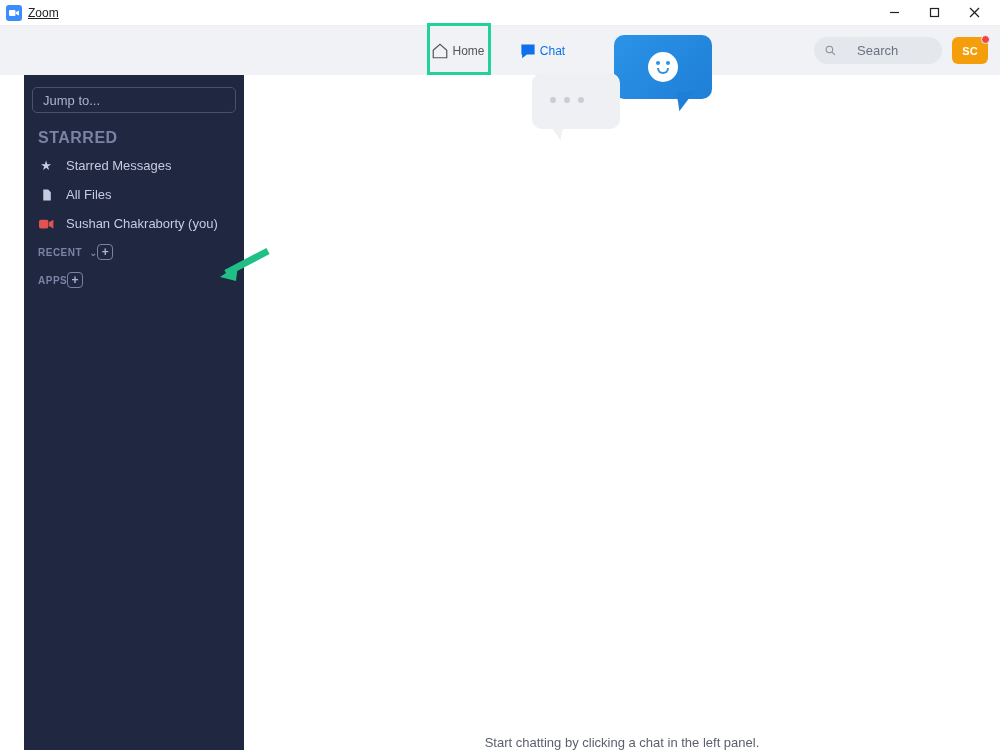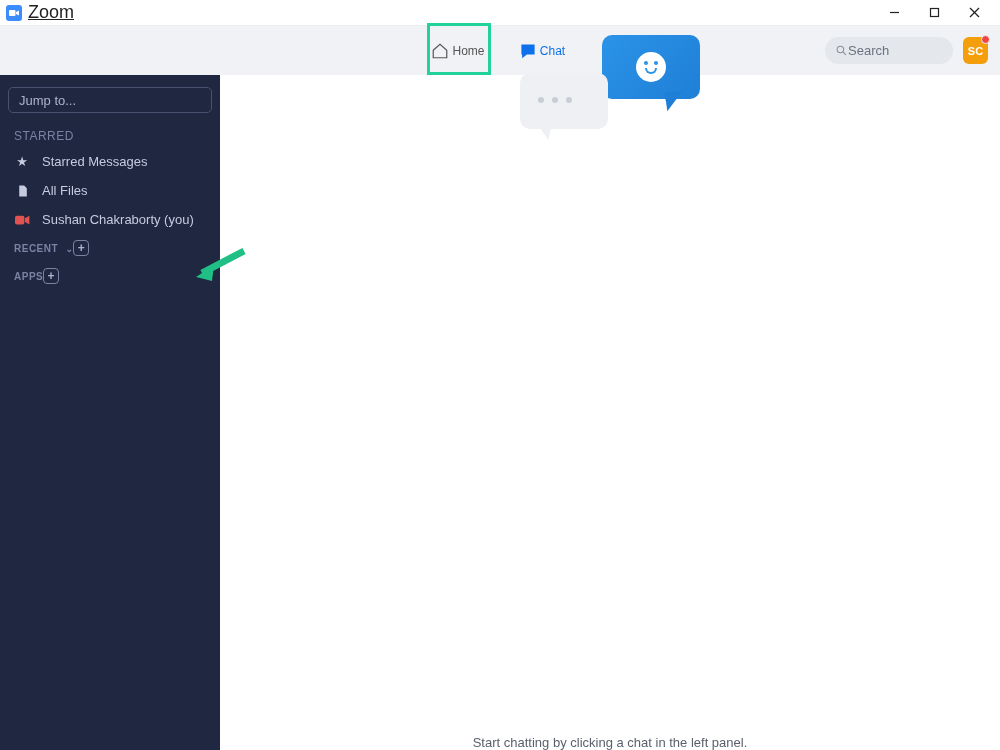--- a/index.html
+++ b/index.html
@@ -2,47 +2,47 @@
 <html><head>
 <meta charset="utf-8">
 <style>
   * { box-sizing: border-box; margin: 0; padding: 0; font-family: -apple-system, BlinkMacSystemFont, "Segoe UI", Arial, sans-serif; }
   html, body { width: 1000px; height: 750px; overflow: hidden; background: #fff; }
 
   
   .titlebar { height: 26px; background: #fff; display: flex; align-items: center; padding: 0 6px; border-bottom: 1px solid #eee; }
   .titlebar .logo { width: 16px; height: 16px; background: #3a8cff; border-radius: 3px; display:flex; align-items:center; justify-content:center; margin-right:6px;}
   .titlebar .logo svg { width:10px; height:10px; fill:#fff;}
-  .titlebar .title { font-size: 18px; color: #222; text-decoration: underline; }
+  .titlebar .title { font-size: 12px; color: #222; text-decoration: underline; }
   .titlebar .spacer { flex: 1; }
   .winbtn { width: 40px; height: 26px; display:flex; align-items:center; justify-content:center; }
   .winbtn svg { width:11px; height:11px; stroke:#222; stroke-width:1.2; fill:none; }
 
   
   .topnav { height: 49px; background: #f0f2f5; display:flex; align-items:center; position:relative; }
   .nav-center { position:absolute; left:50%; transform:translateX(-50%); display:flex; height:100%; }
   .nav-tab { width: 84px; display:flex; flex-direction:row; align-items:center; justify-content:center; color:#555; font-size:12px; gap:3px; cursor:pointer;}
   .nav-tab .iconwrap { height:18px; display:flex; align-items:center; justify-content:center;}
   .nav-tab svg { width:18px; height:18px; fill:none; stroke:#555; stroke-width:1.6;}
   .nav-tab.active { color:#0e71eb; }
   .nav-tab.active svg { stroke:#0e71eb; fill:#0e71eb;}
   .highlight-box { border:3px solid #23d19b; position:absolute; pointer-events:none;}
   .nav-right { margin-left:auto; display:flex; align-items:center; gap:10px; padding-right:12px;}
-  .searchbox { width:128px; height:27px; background:#e4e7ec; border-radius:14px; display:flex; align-items:center; padding:0 10px; gap:0; color:#6b7280; font-size:13px;}
+  .searchbox { width:128px; height:27px; background:#e4e7ec; border-radius:14px; display:flex; align-items:center; padding:0 10px; gap:20px; color:#6b7280; font-size:13px;}
   .searchbox svg{width:13px;height:13px;stroke:#8a8f98;fill:none;stroke-width:2;}
-  .avatar { width:25px; height:27px; border-radius:6px; background:#f59e0b; color:#fff; font-size:11px; font-weight:600; display:flex; align-items:center; justify-content:center; position:relative;}
+  .avatar { width:36px; height:27px; border-radius:6px; background:#f59e0b; color:#fff; font-size:11px; font-weight:600; display:flex; align-items:center; justify-content:center; position:relative;}
   .avatar .dot{position:absolute;top:-2px;right:-2px;width:9px;height:9px;border-radius:50%;background:#ef4444;border:1.5px solid #f0f2f5;}
 
   
-  .body { display:flex; height: calc(750px - 26px - 49px); }
+  .body { display:flex; height: calc(750px - 26px - 49px); margin-left: 24px; }
 
   
   .sidebar { width: 220px; background:#1f2741; color:#c7cbe0; display:flex; flex-direction:column; padding-top:8px;}
   .jump { margin:4px 8px 10px 8px; height:26px; border:1px solid #4a5170; border-radius:5px; background:transparent; display:flex; align-items:center; padding:0 10px; font-size:13px; color:#aeb3cc;}
-  .section-label { font-size:12px; font-weight:400; letter-spacing:0.5px; color:#7b82a3; padding:6px 14px 4px 14px;}
+  .section-label { font-size:16px; font-weight:700; letter-spacing:0.5px; color:#7b82a3; padding:6px 14px 4px 14px;}
   .section-row { display:flex; align-items:center; justify-content:flex-start; padding:6px 12px 6px 14px; font-size:10px; font-weight:700; letter-spacing:0.5px; color:#7b82a3;}
   .section-row .plus { width:16px; height:16px; border:1.2px solid #7b82a3; border-radius:4px; display:flex; align-items:center; justify-content:center; font-size:12px; line-height:1; color:#aeb3cc;}
   .side-item { display:flex; align-items:center; gap:12px; padding:7px 14px; font-size:13px; color:#c7cbe0; cursor:pointer;}
   .side-item .icn { width:16px; display:flex; justify-content:center;}
   .chev { font-size:9px; margin-left:4px; color:#7b82a3;}
 
   
   .main { flex:1; background:#fff; display:flex; flex-direction:column; align-items:center; justify-content:space-between; gap:40px; position:relative;}
   .illus { position:relative; width:180px; height:120px; margin-top:-40px;}
   .bubble-gray { position:absolute; left:0; top:38px; width:88px; height:56px; background:#eef0f3; border-radius:10px;}

